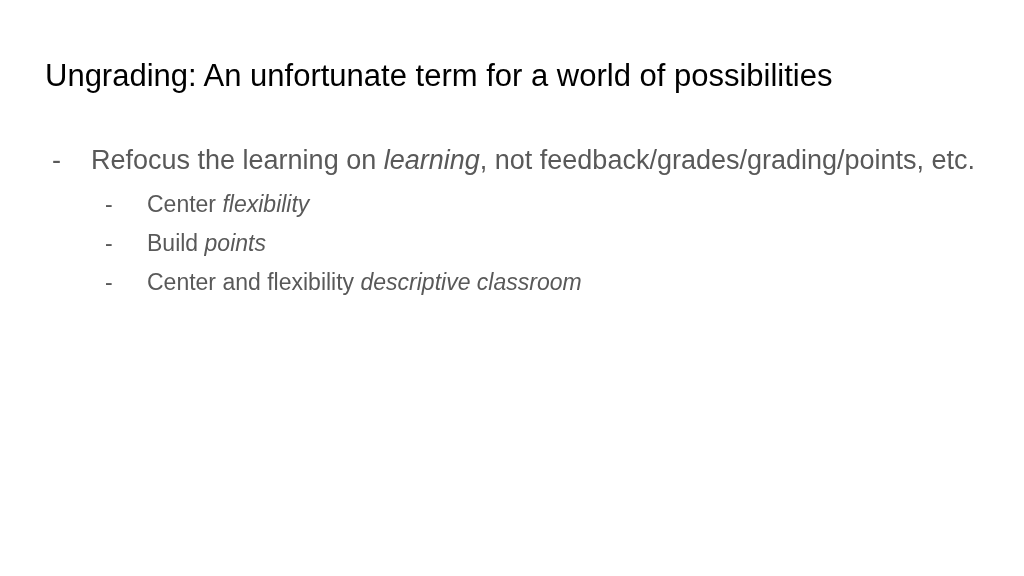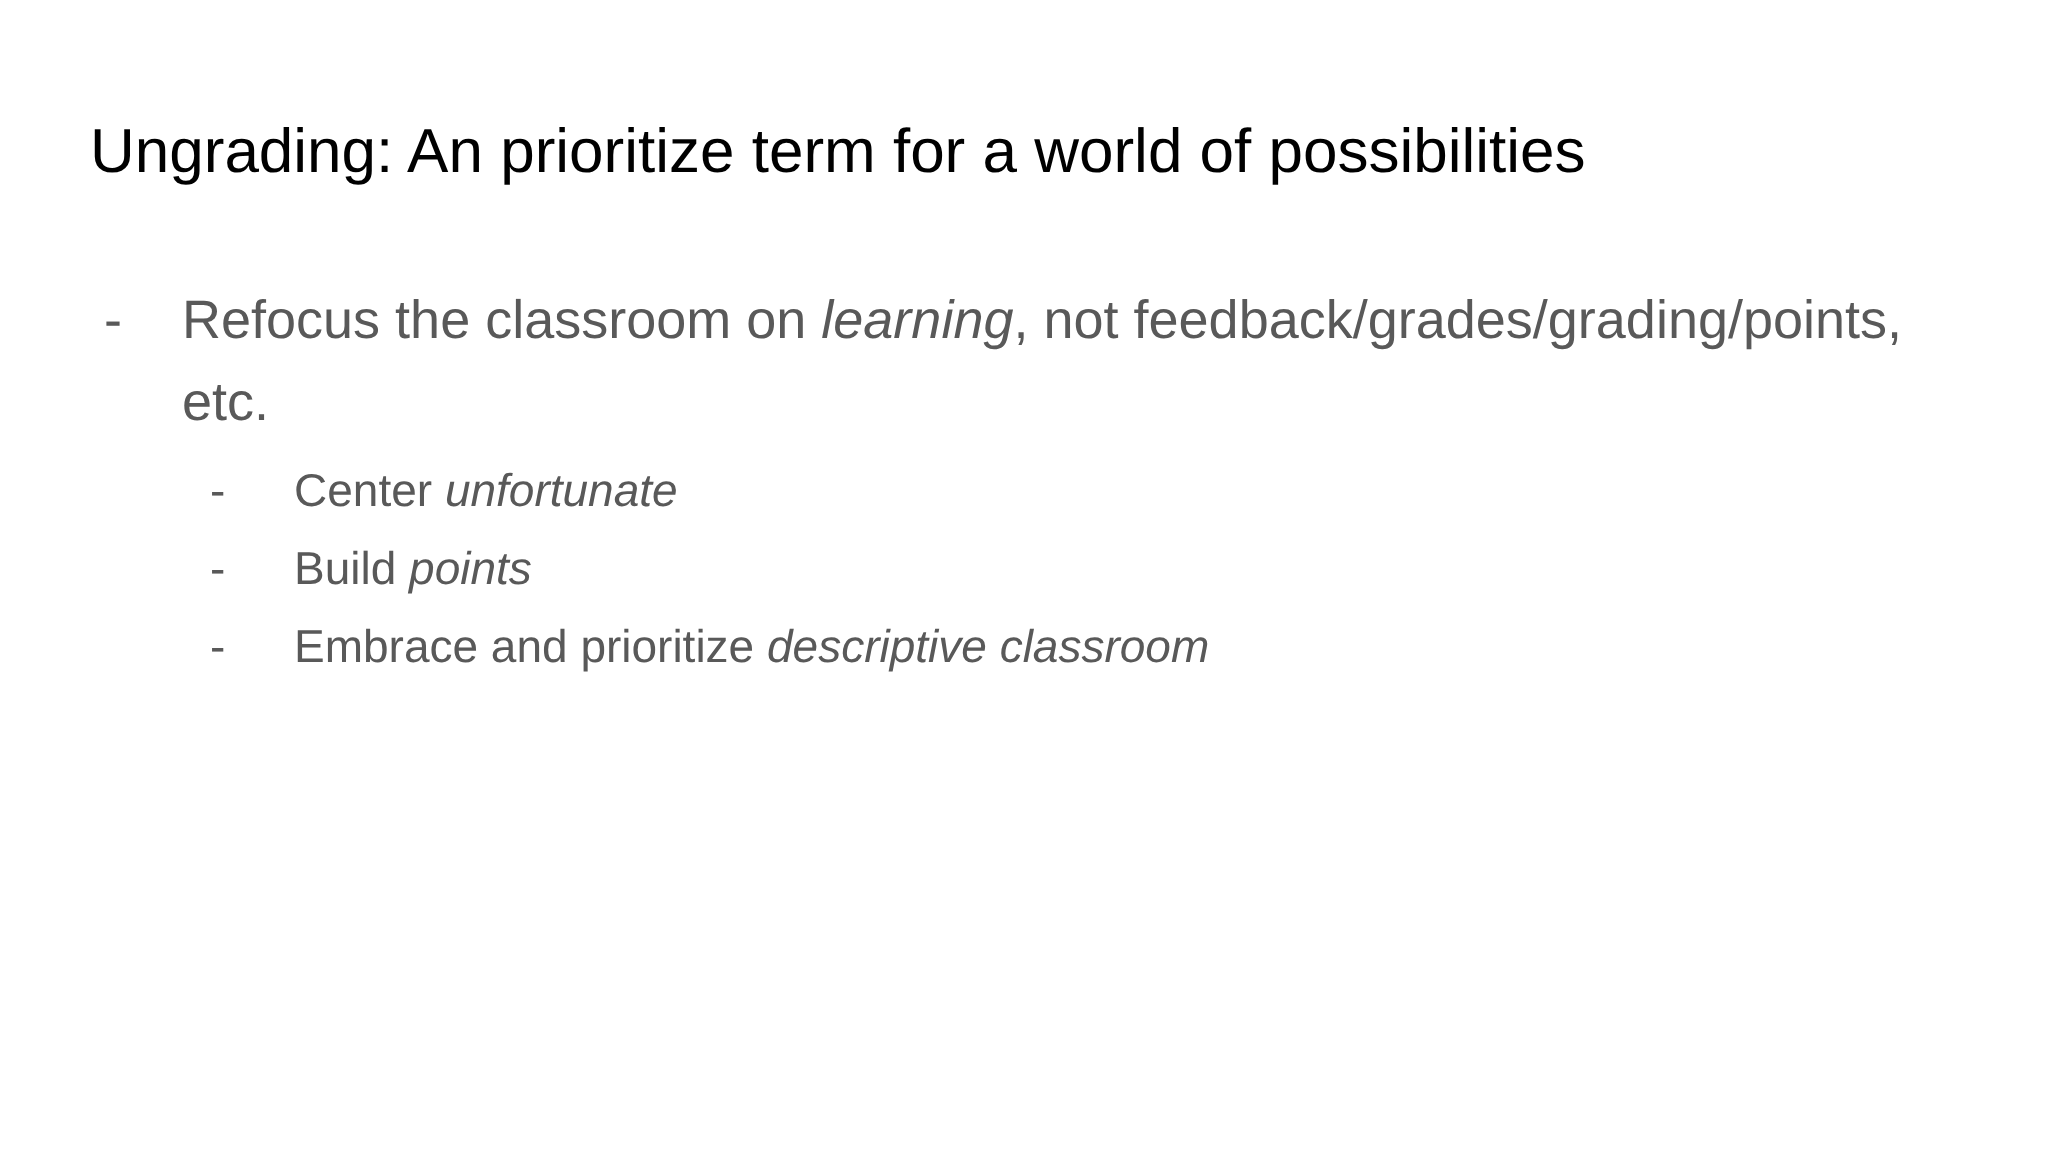--- a/index.html
+++ b/index.html
@@ -88,38 +88,38 @@
 
   .txt {
     font-style: normal;
   }
 </style>
 </head>
 <body>
 
 <div class="slide">
 
-  <div class="slide-title">Ungrading: An prioritize term for a world of possibilities</div>
+  <div class="slide-title">Ungrading: An unfortunate term for a world of possibilities</div>
 
   <div class="body-list">
 
     <div class="bullet-l1">
-      <span class="dash">-</span><span class="txt">Refocus the classroom on </span><span class="em">learning</span><span class="txt">, not feedback/grades/grading/points, etc.</span>
+      <span class="dash">-</span><span class="txt">Refocus the learning on </span><span class="em">learning</span><span class="txt">, not feedback/grades/grading/points, etc.</span>
     </div>
 
     <div class="sub-list">
 
       <div class="bullet-l2">
-        <span class="dash">-</span><span class="txt">Center </span><span class="em">unfortunate</span>
+        <span class="dash">-</span><span class="txt">Center </span><span class="em">flexibility</span>
       </div>
 
       <div class="bullet-l2">
         <span class="dash">-</span><span class="txt">Build </span><span class="em">points</span>
       </div>
 
       <div class="bullet-l2">
-        <span class="dash">-</span><span class="txt">Embrace and prioritize </span><span class="em">descriptive classroom</span>
+        <span class="dash">-</span><span class="txt">Center and flexibility </span><span class="em">descriptive classroom</span>
       </div>
 
     </div>
   </div>
 
 </div>
 
 </body></html>

